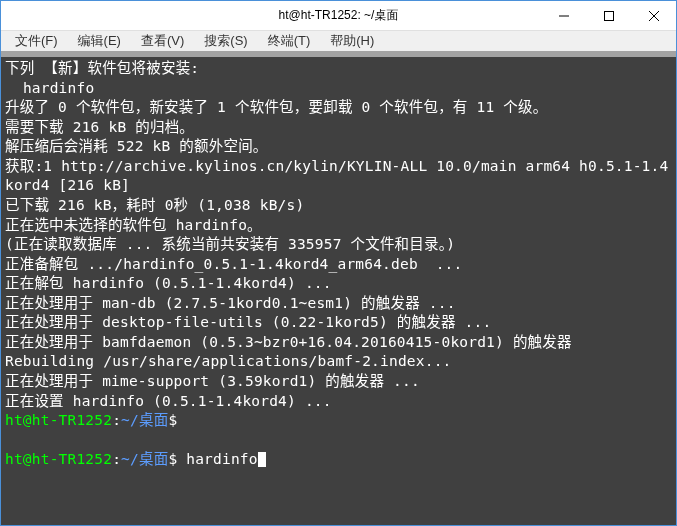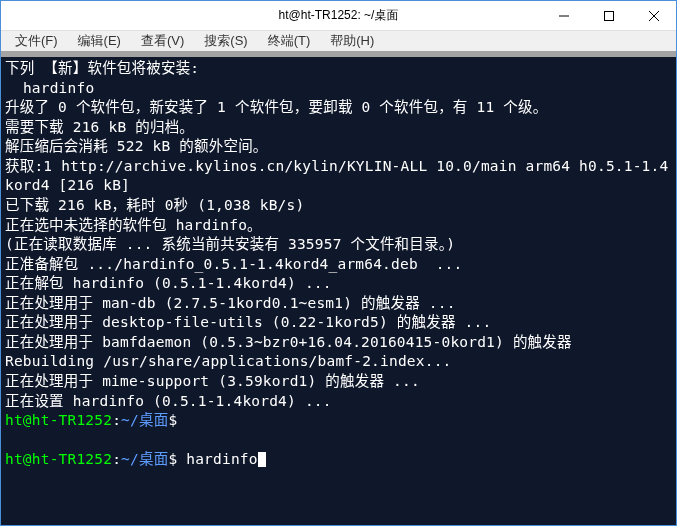--- a/index.html
+++ b/index.html
@@ -51,21 +51,21 @@
     padding: 0 4px;
     font-size: 13px;
     color: #333;
     border-bottom: 6px solid #a3a3a3;
   }
   .menu-item {
     padding: 2px 10px;
     cursor: pointer;
   }
   .terminal {
-    background: #0f172a;
+    background: #404040;
     color: #fff;
     font-family: "Consolas", "DejaVu Sans Mono", "Noto Sans Mono CJK SC", monospace;
     font-size: 14.5px;
     line-height: 1.35;
     padding: 2px 4px;
     height: calc(100% - 56px);
     overflow: hidden;
     white-space: pre-wrap;
     word-break: break-all;
     letter-spacing: 0.2px;

